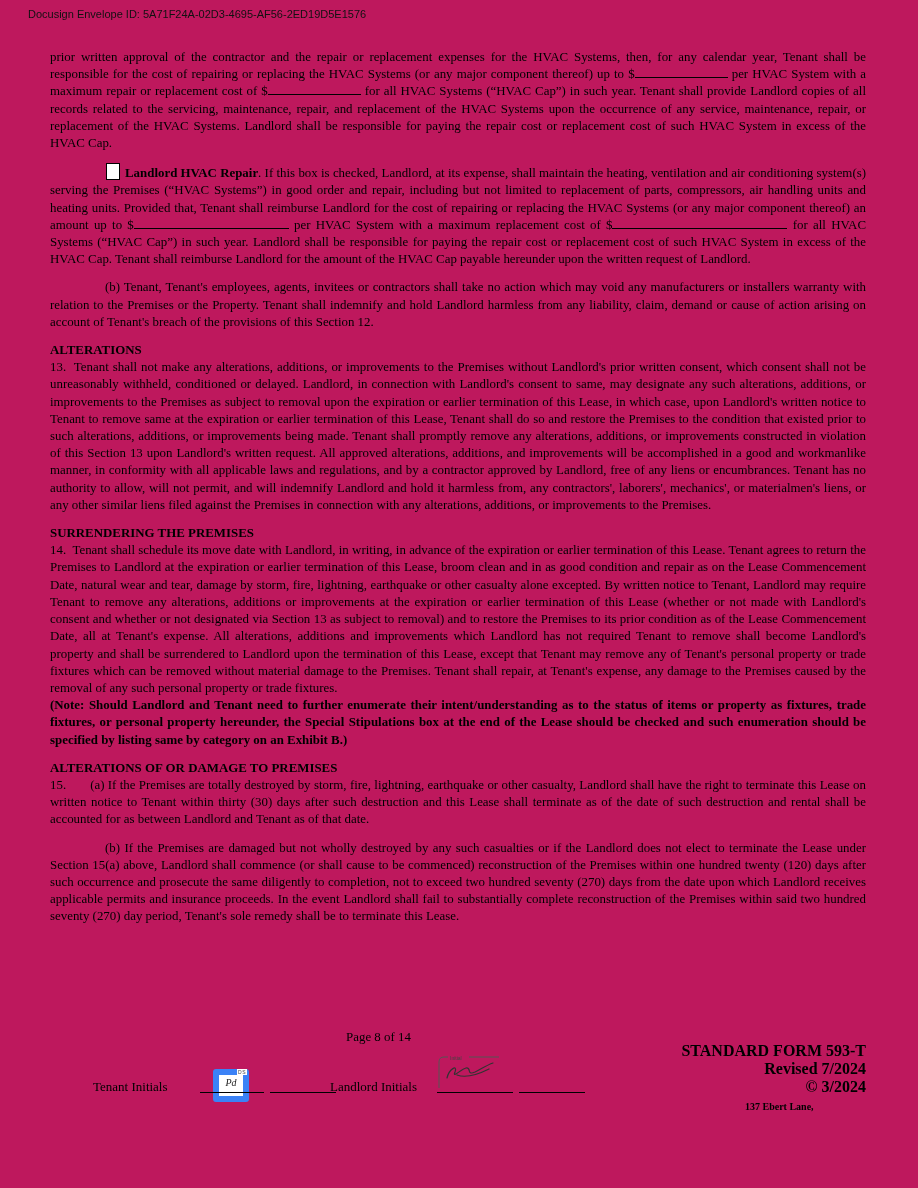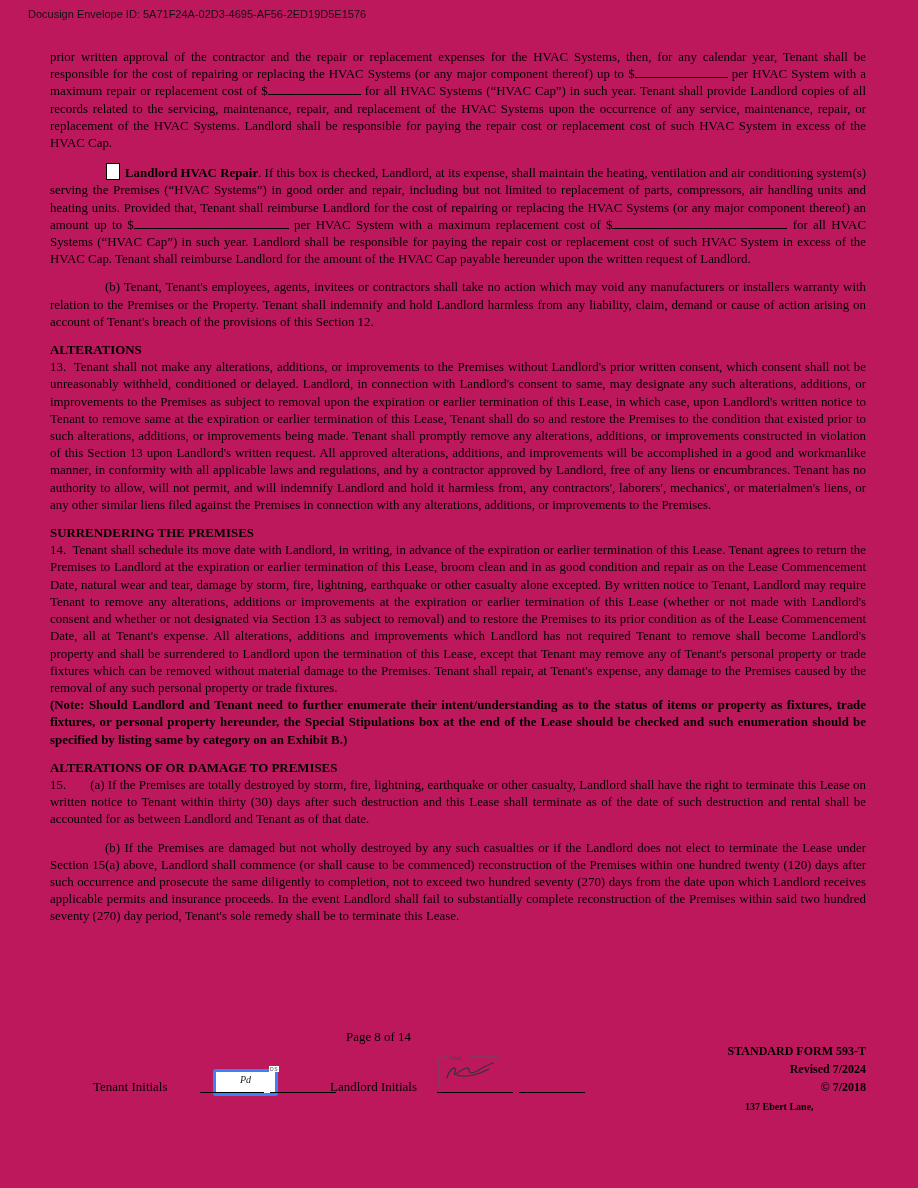--- a/index.html
+++ b/index.html
@@ -12,25 +12,25 @@
   .para:first-child{margin-top:0;}
   .para.tight{margin-top:0;}
   .heading{margin:11px 0 0;font-weight:bold;text-align:left;}
   .heading + .para{margin-top:0;}
   .blank{display:inline-block;border-bottom:1px solid #000;height:0.85em;vertical-align:baseline;}
   .gap{display:inline-block;}
   .checkbox{display:inline-block;width:12px;height:15px;border:1.5px solid #000;background:#fff;
             vertical-align:-3px;margin:0 5px 0 1px;}
   .page-number{position:absolute;left:0;top:1030px;width:757px;text-align:center;font-size:12.9px;}
   .form-info{position:absolute;right:52px;top:1042px;text-align:right;font-weight:bold;
-             font-size:12px;line-height:18px;}
+             font-size:16px;line-height:18px;}
   .init-label{position:absolute;font-size:13px;}
   .init-line{position:absolute;border-bottom:1px solid #000;height:0;}
   .tenant-stamp{position:absolute;left:213px;top:1069px;width:24px;height:21px;
-                border:3px solid #3b82f6;border-radius:3px;background:#fff;padding-left:35px;}
+                border:6px solid #3b82f6;border-radius:3px;background:#fff;}
   .tenant-stamp .tag{position:absolute;top:-6px;right:-4px;font-family:"Liberation Sans",sans-serif;
                      font-size:5px;color:#444;background:#fff;padding:0 1px;letter-spacing:0.5px;}
   .tenant-stamp .sig{position:absolute;left:0;top:2px;width:100%;text-align:center;
                      font-style:italic;font-size:10px;color:#222;}
   .landlord-stamp{position:absolute;left:435px;top:1052px;width:72px;height:38px;}
   .producer{position:absolute;left:185px;top:1100px;font-family:"Liberation Sans",sans-serif;
             font-size:10px;color:#111;white-space:nowrap;}
   .producer a{color:#111;font-weight:bold;text-decoration:underline;margin-left:14px;}
   .address{position:absolute;left:745px;top:1101px;font-size:10px;font-weight:bold;}
 </style>
@@ -53,21 +53,21 @@
       <p class="heading">ALTERATIONS OF OR DAMAGE TO PREMISES</p>
       <p class="para"><span>15.</span><span class="gap" style="width: 24px;"></span><span>(a) If the Premises are totally destroyed by storm, fire, lightning, earthquake or other casualty, Landlord shall have the right to terminate this Lease on written notice to Tenant within thirty (30) days after such destruction and this Lease shall terminate as of the date of such destruction and rental shall be accounted for as between Landlord and Tenant as of that date.</span></p>
       <p class="para" style="text-indent: 55px;"><span>(b) If the Premises are damaged but not wholly destroyed by any such casualties or if the Landlord does not elect to terminate the Lease under Section 15(a) above, Landlord shall commence (or shall cause to be commenced) reconstruction of the Premises within one hundred twenty (120) days after such occurrence and prosecute the same diligently to completion, not to exceed two hundred seventy (270) days from the date upon which Landlord receives applicable permits and insurance proceeds. In the event Landlord shall fail to substantially complete reconstruction of the Premises within said two hundred seventy (270) day period, Tenant's sole remedy shall be to terminate this Lease.</span></p>
     </div>
 
   <div class="page-number">Page 8 of 14</div>
 
   <div class="form-info">
     <div>STANDARD FORM 593-T</div>
     <div>Revised 7/2024</div>
-    <div>© 7/2018</div>
+    <div>© 3/2024</div>
   </div>
 
   <div class="init-label" style="left:93px;top:1079px;font-family:Liberation Serif, serif;">Tenant Initials</div>
   <div class="tenant-stamp">
     <span class="tag">DS</span>
     <span class="sig">Pd</span>
   </div>
   <div class="init-line" style="left:200px;top:1092px;width:64px;"></div>
   <div class="init-line" style="left:270px;top:1092px;width:66px;"></div>
 

